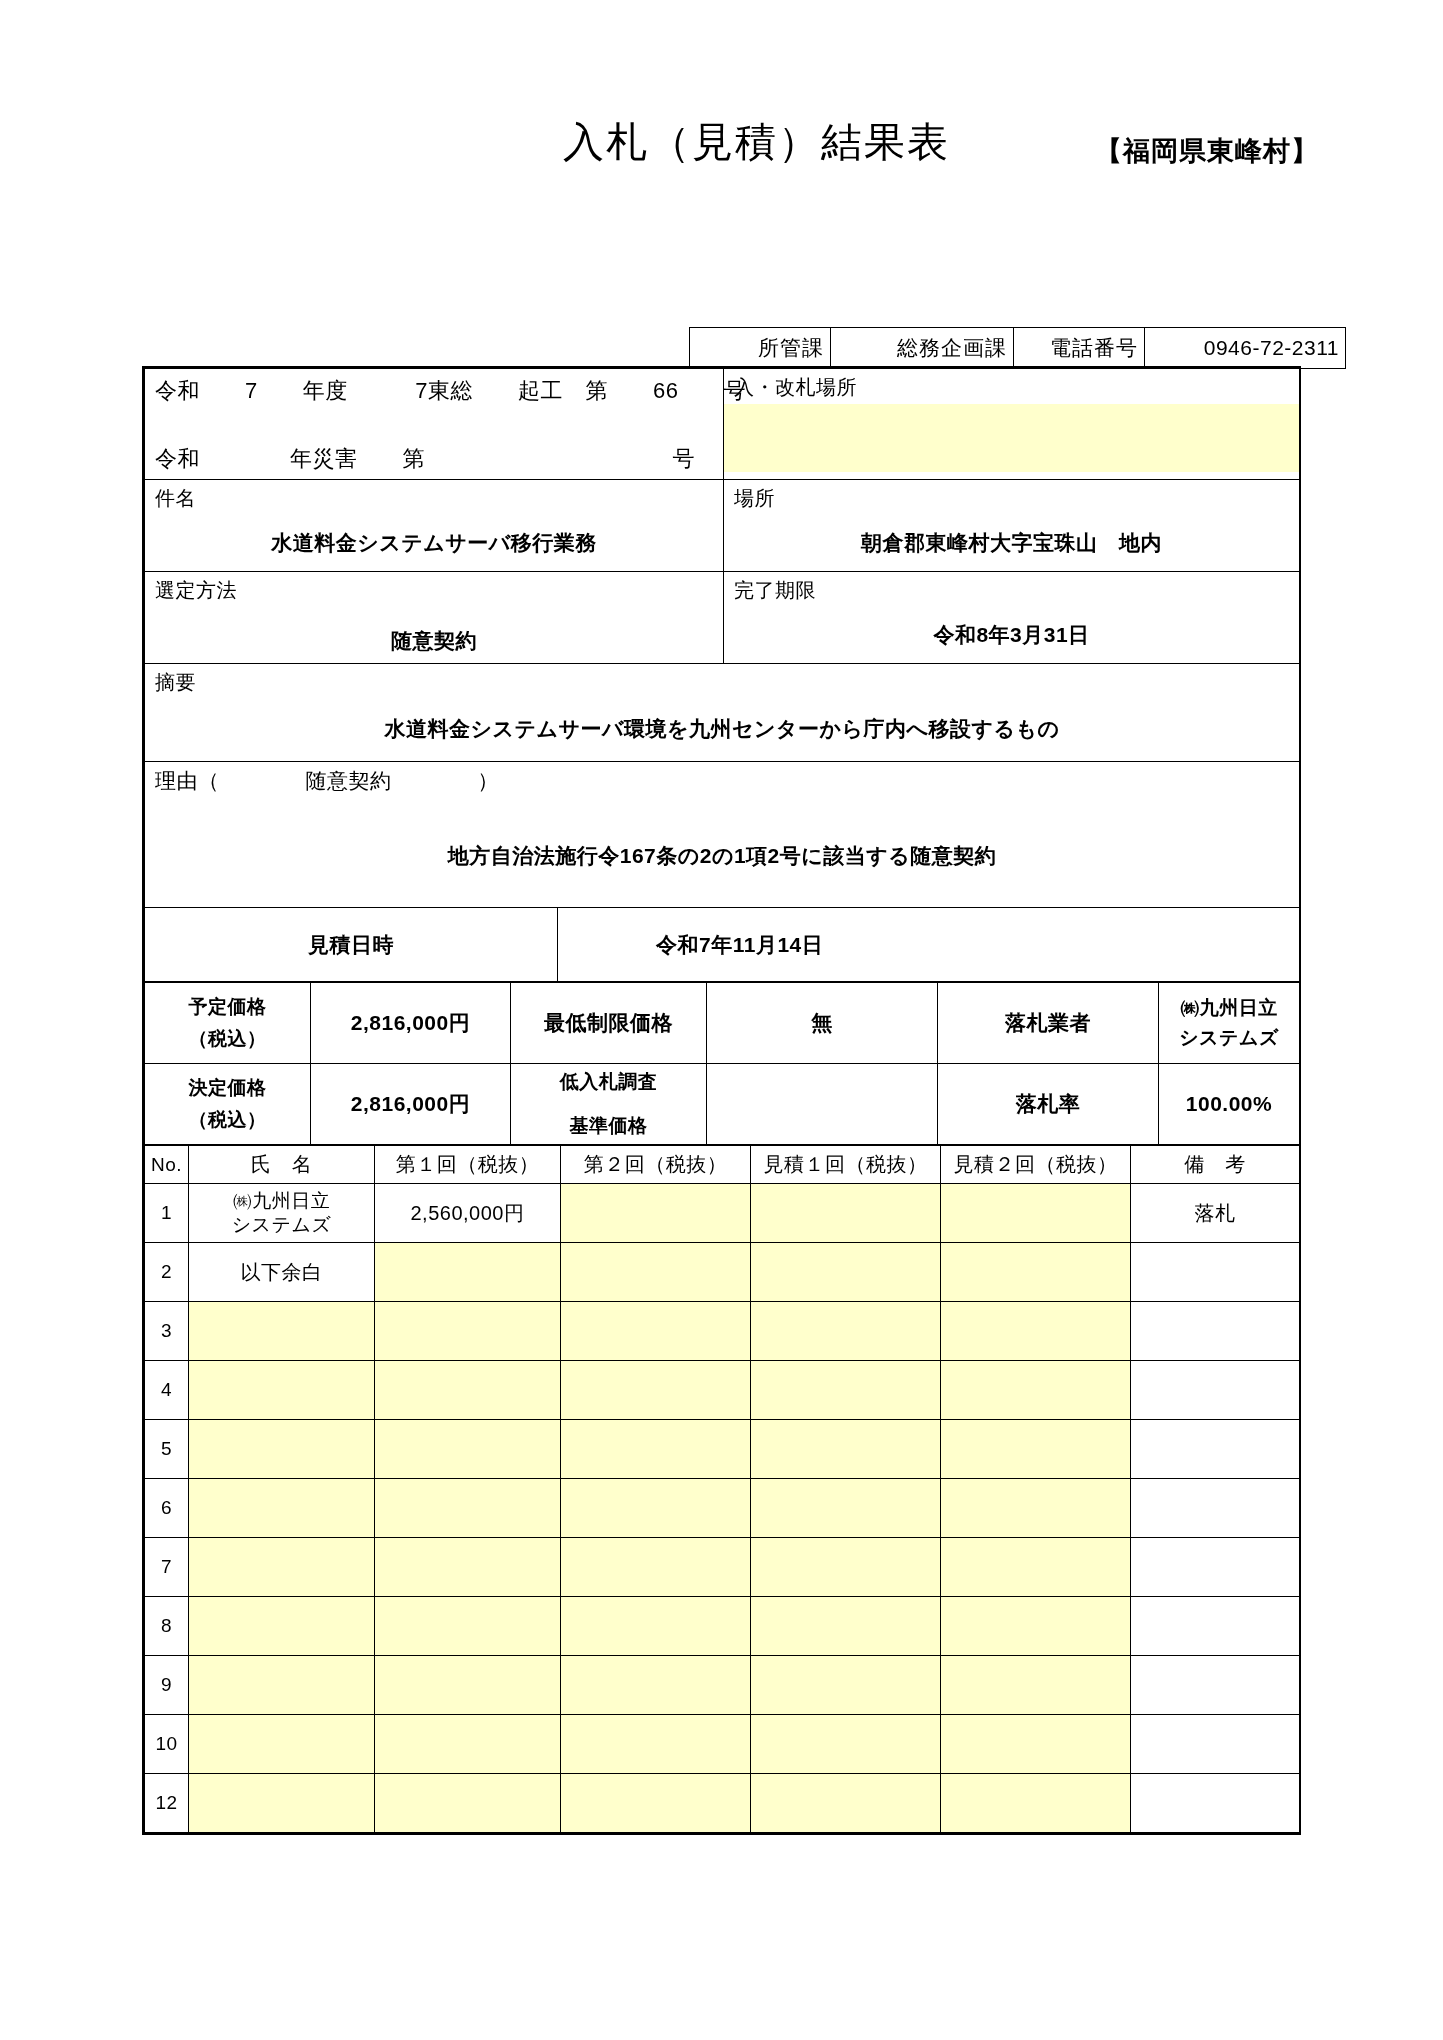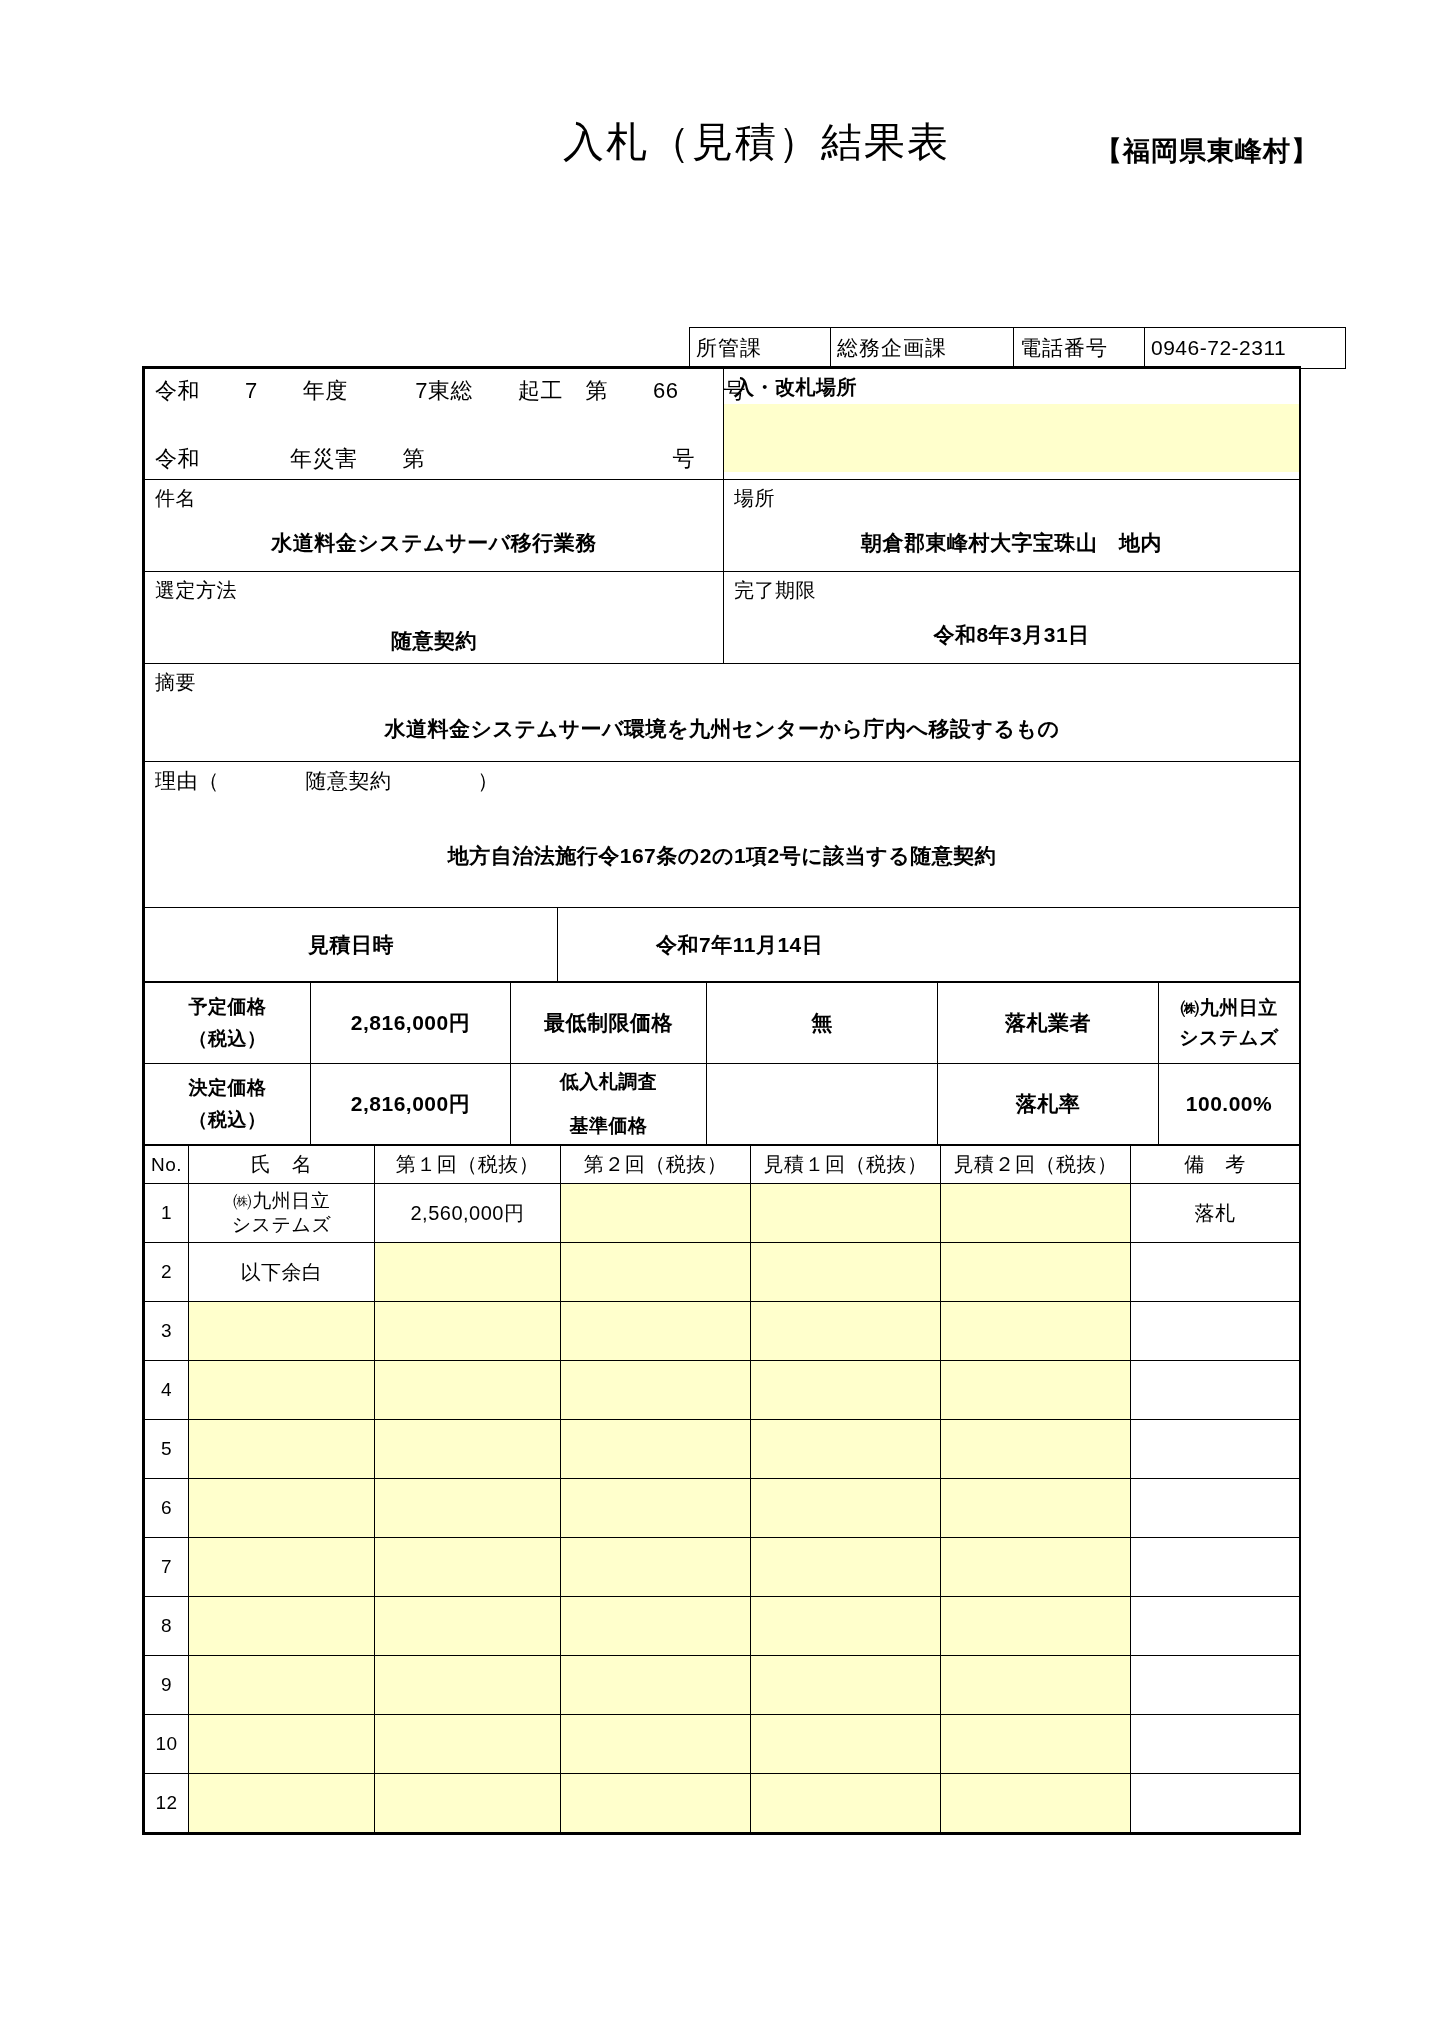--- a/index.html
+++ b/index.html
@@ -57,21 +57,21 @@
     position: absolute;
     left: 689px;
     top: 212px;
     border-collapse: collapse;
     font-size: 21px;
     font-family: "Liberation Sans", "DejaVu Sans", sans-serif;
   }
   .dept-strip td {
     border: 1.5px solid #000;
     height: 40px;
-    text-align: left;
+    text-align: right;
     vertical-align: middle;
     padding: 0 6px;
     letter-spacing: 1px;
   }
   .dept-strip td.w-label { width: 128px; }
   .dept-strip td.w-value { width: 170px; }
   .dept-strip td.w-tel   { width: 118px; }
   .dept-strip td.w-telno { width: 188px; letter-spacing: 0.5px; border-radius: 8px; }
 
   
@@ -162,21 +162,21 @@
       </colgroup>
 
       <tbody>
           <tr>
         <td colspan="2" style="height:110px;">
           <div class="cellpad">
             <div class="kousei">令和　　7　　年度　　　7東総　　起工　第　　66　　号</div>
             <div class="kousei" style="margin-top:38px;">令和　　　　年災害　　第　　　　　　　　　　　号</div>
           </div>
         </td>
-        <td style="padding:0;font-weight:bold;">
+        <td style="padding:0;">
           <div class="cellpad lbl" style="padding-bottom:6px;">入・改札場所</div>
           <div class="yellow" style="height:68px;"></div>
         </td>
       </tr>
 
       <tr>
         <td colspan="2" style="height:91px;">
           <div class="cellpad">
             <div class="lbl">件名</div>
             <div class="val" style="margin-top:20px;">水道料金システムサーバ移行業務</div>

